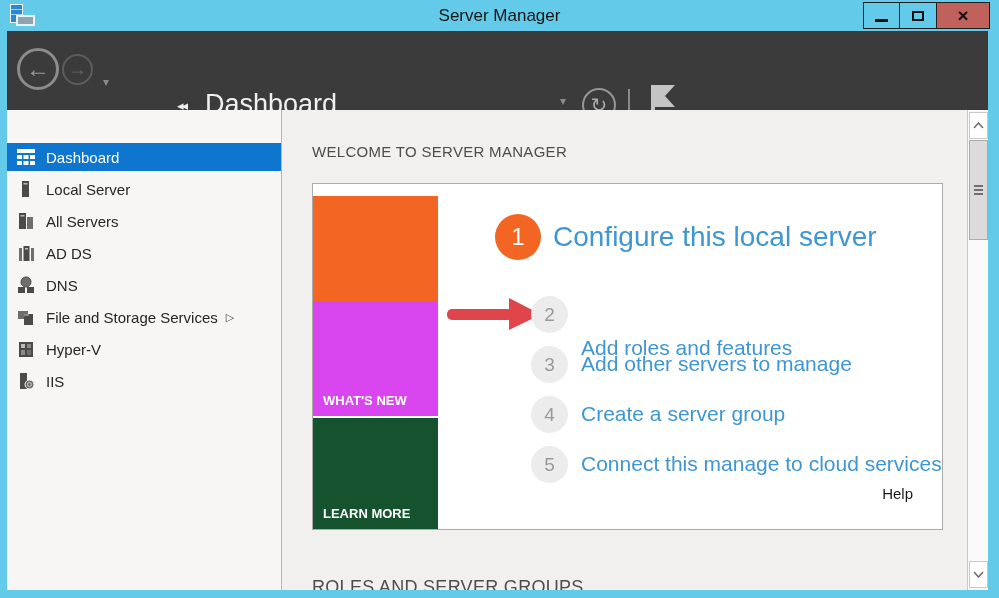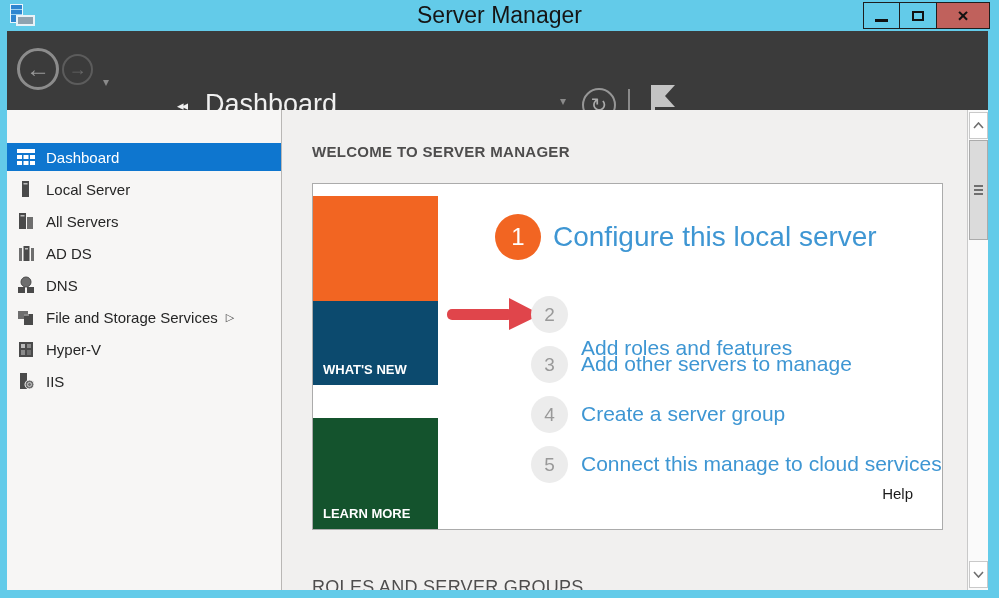--- a/index.html
+++ b/index.html
@@ -11,21 +11,21 @@
   }
   
   .titlebar {
     position:absolute; left:0; top:0; width:999px; height:31px;
     background:#63CBE9; display:flex; align-items:center;
   }
   .app-icon { position:absolute; left:10px; top:4px; width:26px; height:24px; }
   .app-icon .tower { position:absolute; left:0; top:0; width:13px; height:19px; background:#2E86D0; border:1px solid #EAF6FC; }
   .app-icon .tower i { display:block; height:5px; border-bottom:1px solid #9ED3F2; }
   .app-icon .box { position:absolute; left:6px; top:11px; width:19px; height:11px; background:#8FA3B0; border:2px solid #E9F2F7; }
-  .title-text { width:100%; text-align:center; font-size:23px; color:#151515; }
+  .title-text { width:100%; text-align:center; font-size:17px; color:#151515; }
   .win-btns { position:absolute; right:9px; top:2px; display:flex; height:27px; }
   .win-btn { width:37px; height:27px; border:1px solid #1E1E1E; display:flex; align-items:center; justify-content:center; }
   .win-btn + .win-btn { border-left:none; }
   .win-btn.close { width:53px; background:#C0615C; font-size:19px; font-weight:bold; color:#111; }
   .glyph-min { width:13px; height:3px; background:#111; margin-top:10px; }
   .glyph-max { width:12px; height:10px; border:2px solid #111; }
   .border-blue { position:absolute; background:#63CBE9; z-index:50; }
   .b-left  { left:0; top:31px; width:7px;  height:567px; }
   .b-right { left:988px; top:31px; width:11px; height:567px; }
   .b-bottom{ left:0; top:590px; width:999px; height:8px; }
@@ -51,29 +51,29 @@
     position:absolute; left:7px; top:110px; width:274px; height:480px;
     background:#F7F6F5; padding-top:33px;
   }
   .side-sep { position:absolute; left:281px; top:110px; width:1px; height:480px; background:#B9B7B5; }
   .side-item { position:relative; height:28px; margin-bottom:4px; display:flex; align-items:center; padding-left:9px; font-size:15px; color:#262626; }
   .side-item .ic { width:20px; height:20px; margin-right:10px; display:flex; align-items:center; justify-content:center; }
   .side-item.selected { background:#0E76CF; color:#FFFFFF; }
   .expand-arrow { margin-left:8px; font-size:11px; color:#3C3C3C; }
   
   .content { position:absolute; left:282px; top:110px; width:685px; height:480px; background:#F1F0EF; }
-  .welcome { position:absolute; left:30px; top:33px; font-size:15px; font-weight:bold; color:#4E4D4D; letter-spacing:0.3px; }
+  .welcome { position:absolute; left:30px; top:33px; font-size:15px; font-weight:normal; color:#4E4D4D; letter-spacing:0.3px; }
   .panel {
     position:absolute; left:30px; top:73px; width:631px; height:347px;
     background:#FFFFFF; border:1px solid #ABABAB;
   }
   .tile { position:absolute; left:0; width:125px; color:#FFFFFF; font-size:13px; font-weight:600; }
   .tile span { position:absolute; left:10px; bottom:8px; }
   .tile1 { top:12px;    height:143px; background:#F26522;text-align:center; }
-  .tile2 { top:117px; height:84px; background:#0c4a6e; }
+  .tile2 { top:117px; height:115px; background:#d946ef; }
   .tile3 { top:234px; height:111px; background:#14532d; }
   .step-circle { position:absolute; border-radius:50%; display:flex; align-items:center; justify-content:center; }
   .step1-circle { left:182px; top:30px; width:46px; height:46px; background:#F26522; color:#FFF; font-size:24px; }
   .step-gray { width:37px; height:37px; background:#ECECEC; color:#999999; font-size:19px; }
   .s2 { left:218px; top:112px; } .s3 { left:218px; top:162px; } .s4 { left:218px; top:212px; } .s5 { left:218px; top:262px; }
   .step-link { position:absolute; color:#3E96D3; cursor:pointer; }
   .step1-link { left:240px; top:37px; font-size:28px; font-weight:300; }
   .step-sm { font-size:21px; font-weight:300; }
   .l2 { left:268px; top:118px;margin-top:34px; } .l3 { left:268px; top:168px; } .l4 { left:268px; top:218px; } .l5 { left:268px; top:268px; }
   .hide-link { position:absolute; right:29px; top:301px; font-size:15px; color:#1B1B1B; cursor:pointer; }

